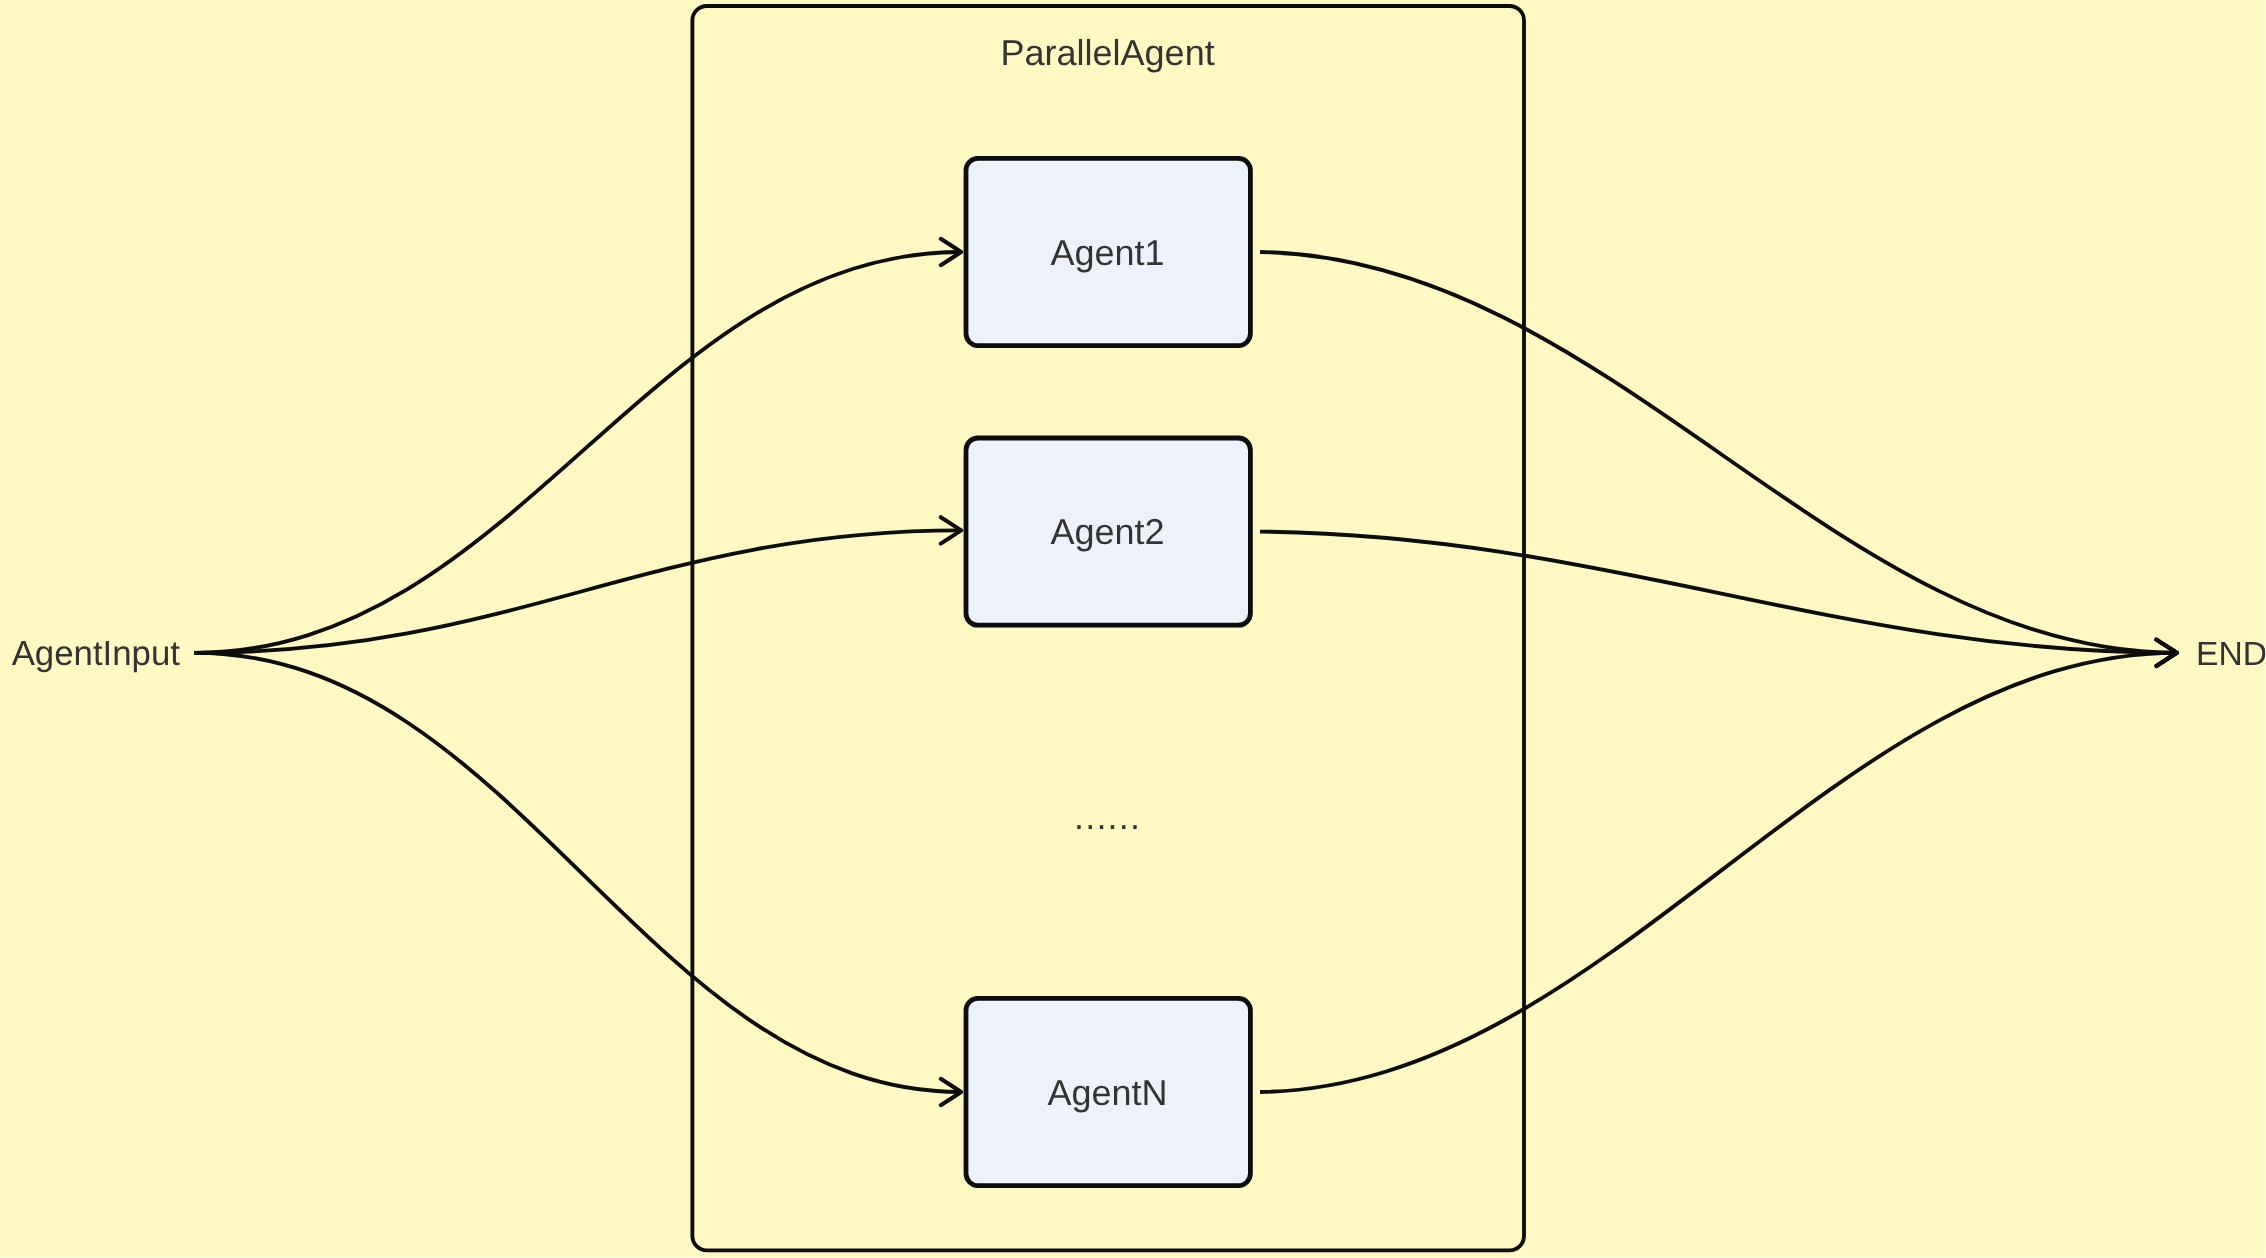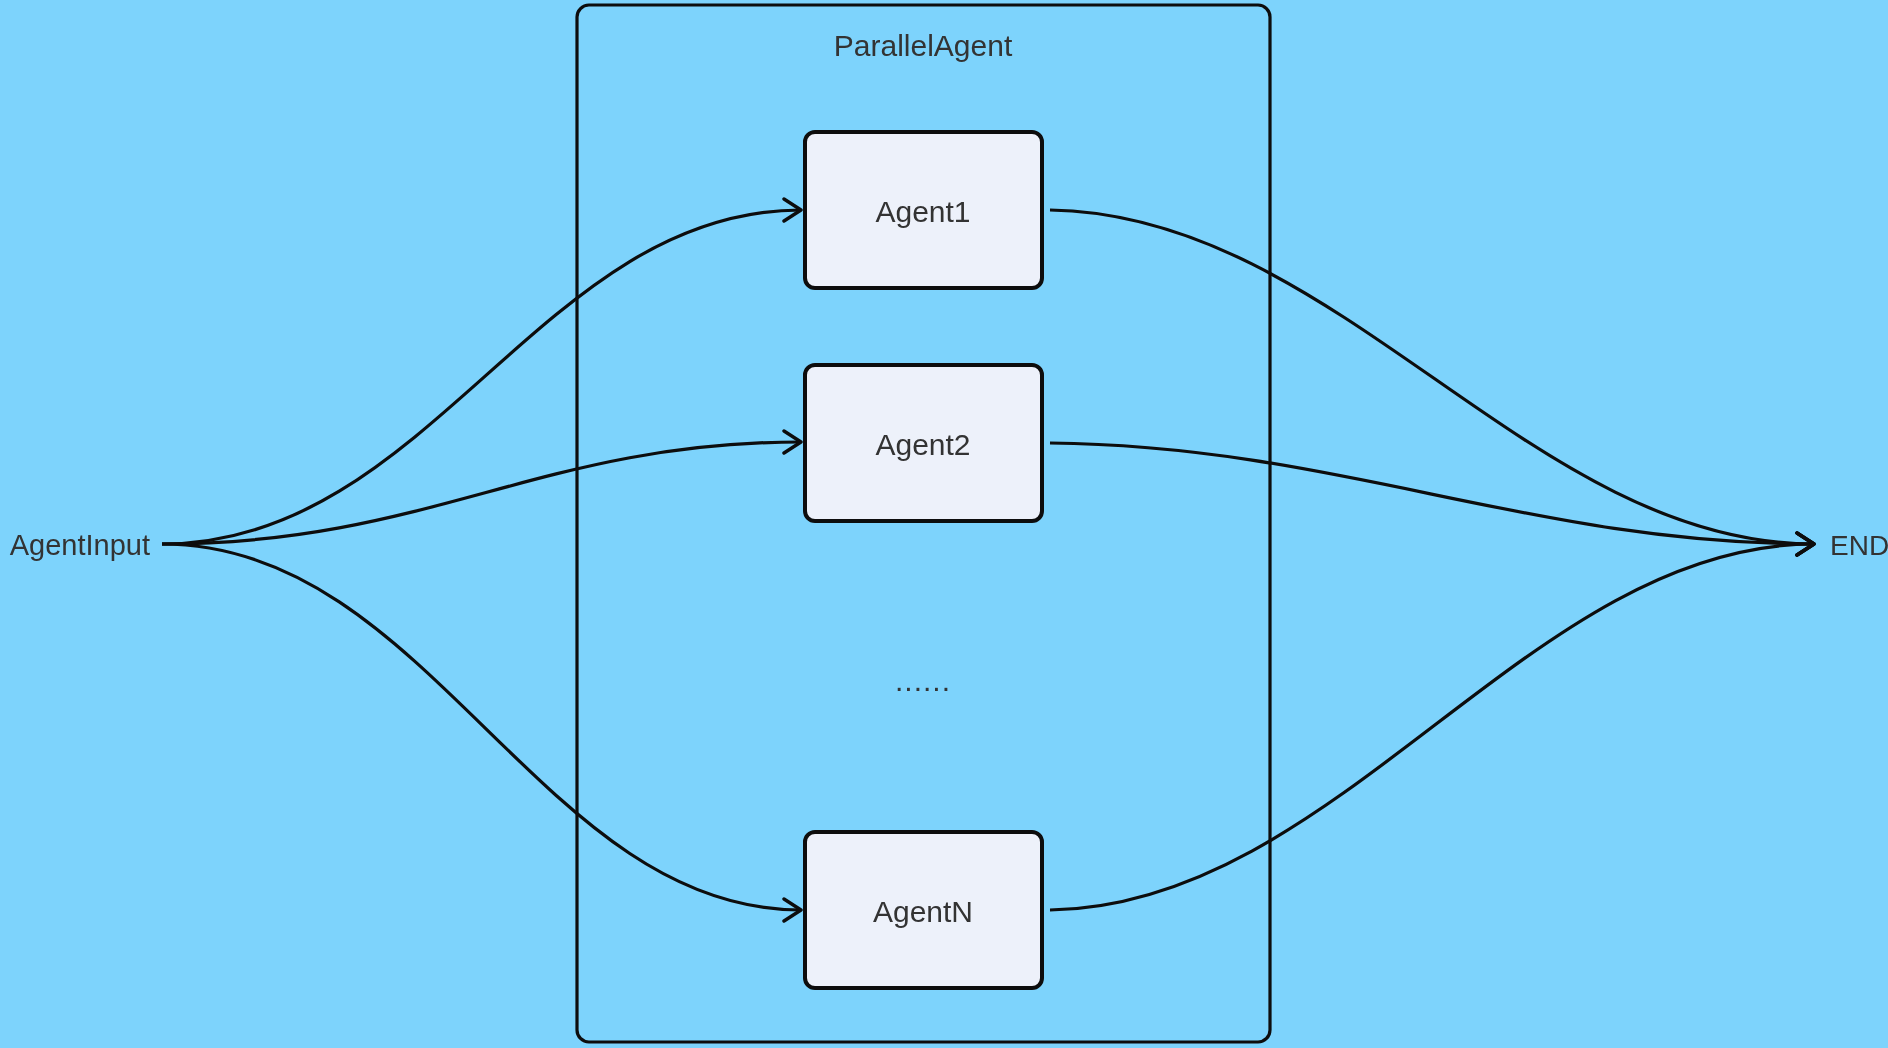--- a/index.html
+++ b/index.html
@@ -10,21 +10,21 @@
   body {
     width: 1888px;
     height: 1048px;
     overflow: hidden;
     font-family: "Liberation Sans", sans-serif;
   }
   #canvas {
     position: relative;
     width: 1888px;
     height: 1048px;
-    background: #7dd3fc;
+    background: #fef9c3;
   }
   svg text {
     font-family: "Liberation Sans", sans-serif;
     fill: #333333;
   }
   .edge {
     fill: none;
     stroke: #0d0d0d;
     stroke-width: 3.2;
   }

